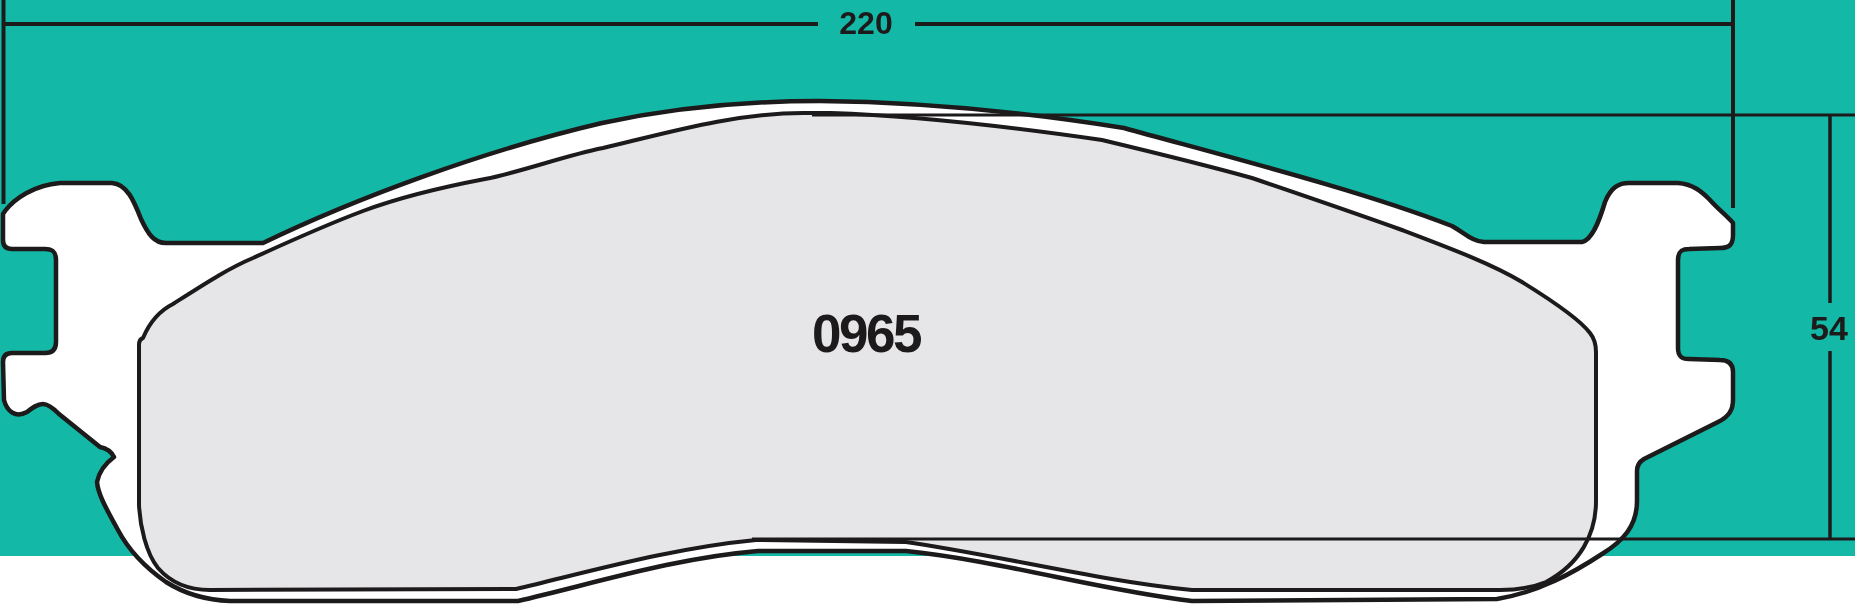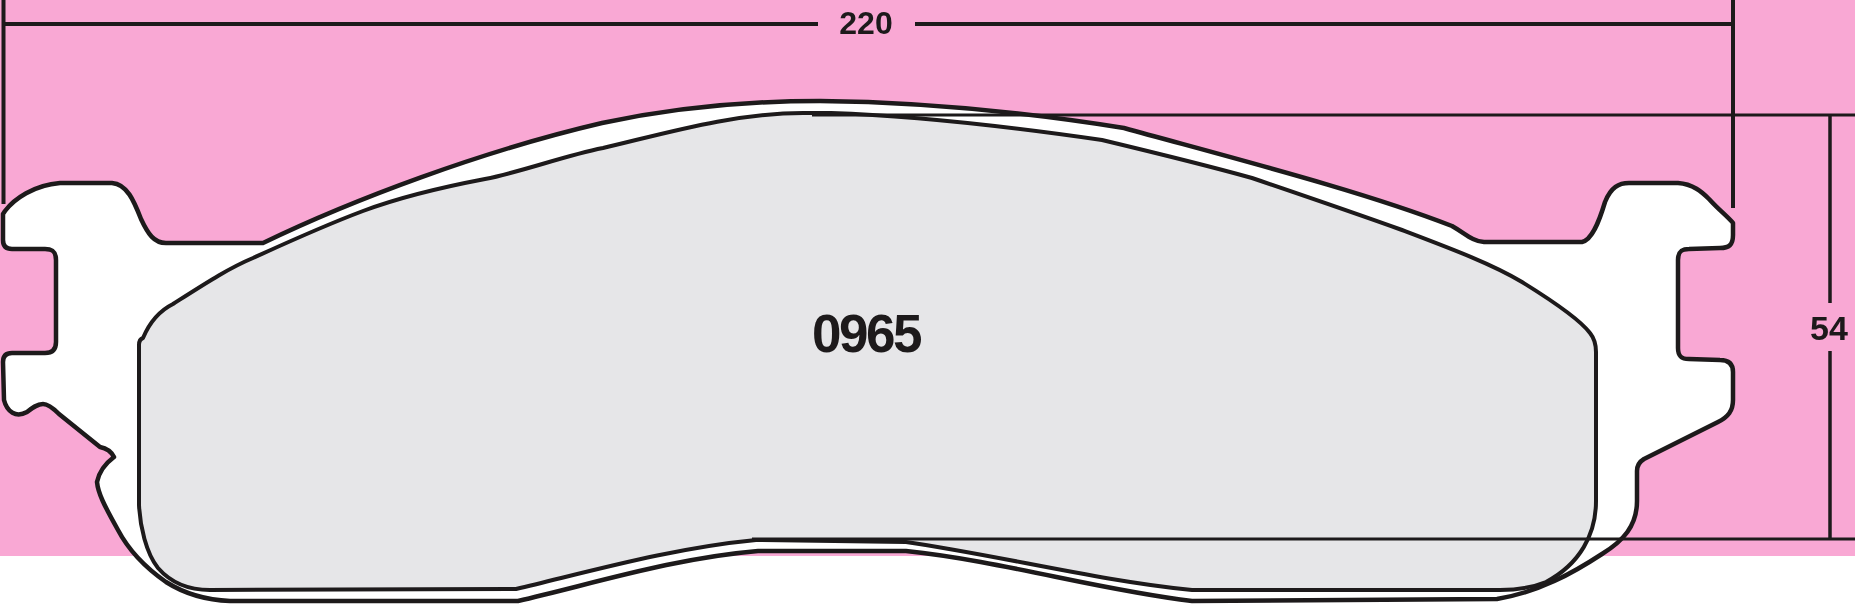--- a/index.html
+++ b/index.html
@@ -8,21 +8,21 @@
     background: #ffffff;
     width: 1855px;
     height: 604px;
     overflow: hidden;
     font-family: "Liberation Sans", sans-serif;
   }
   .stage {
     position: relative;
     width: 1855px;
     height: 556px;
-    background: #f9a8d4;
+    background: #14b8a6;
   }
   svg { display: block; }
   .outline {
     fill: #ffffff;
     stroke: #1d1a1b;
     stroke-width: 4.5;
     stroke-linejoin: round;
     stroke-linecap: round;
   }
   .friction {

